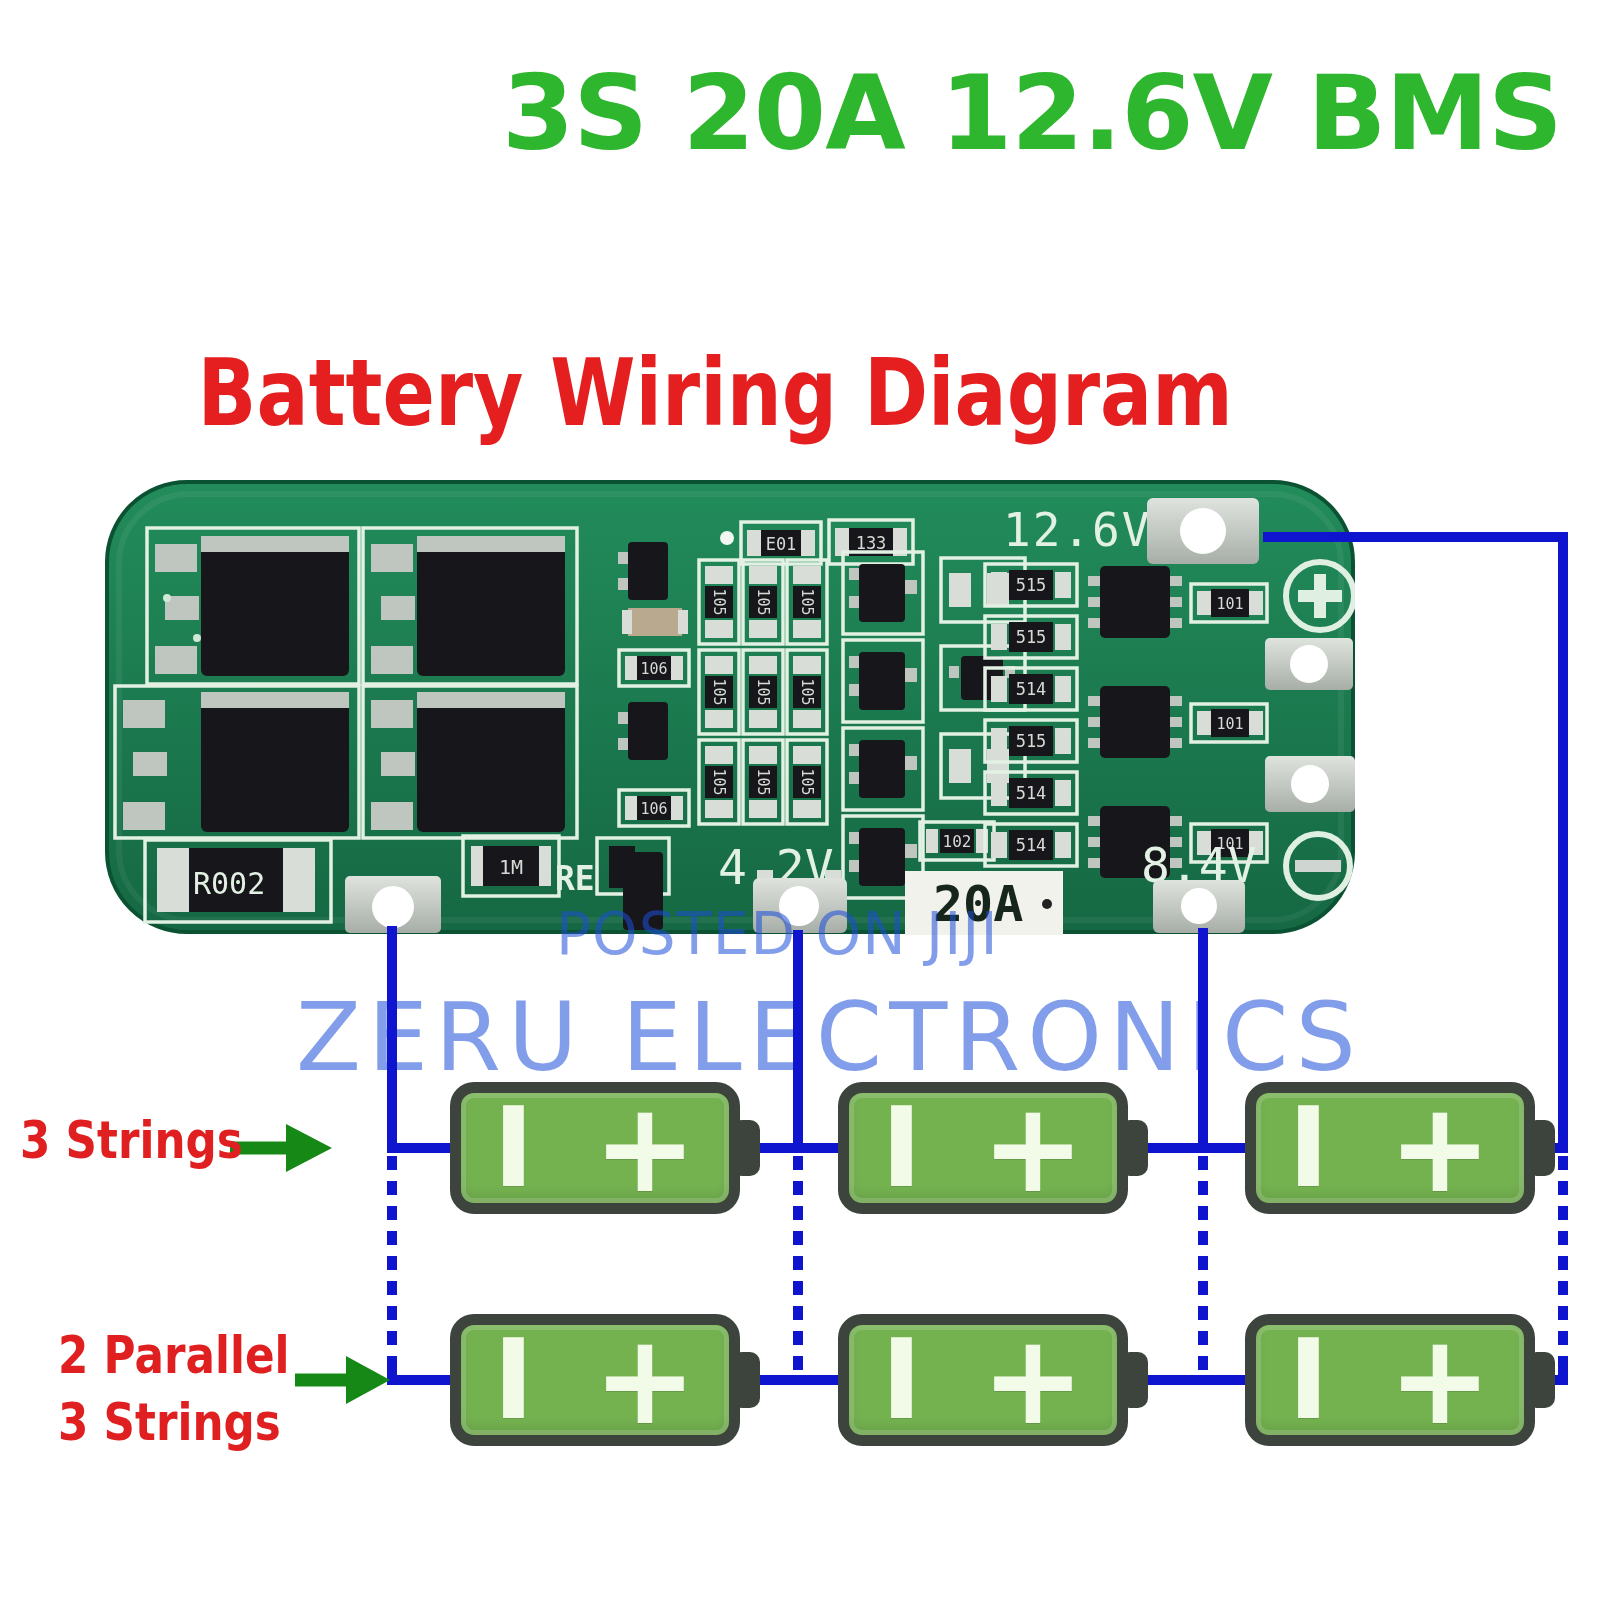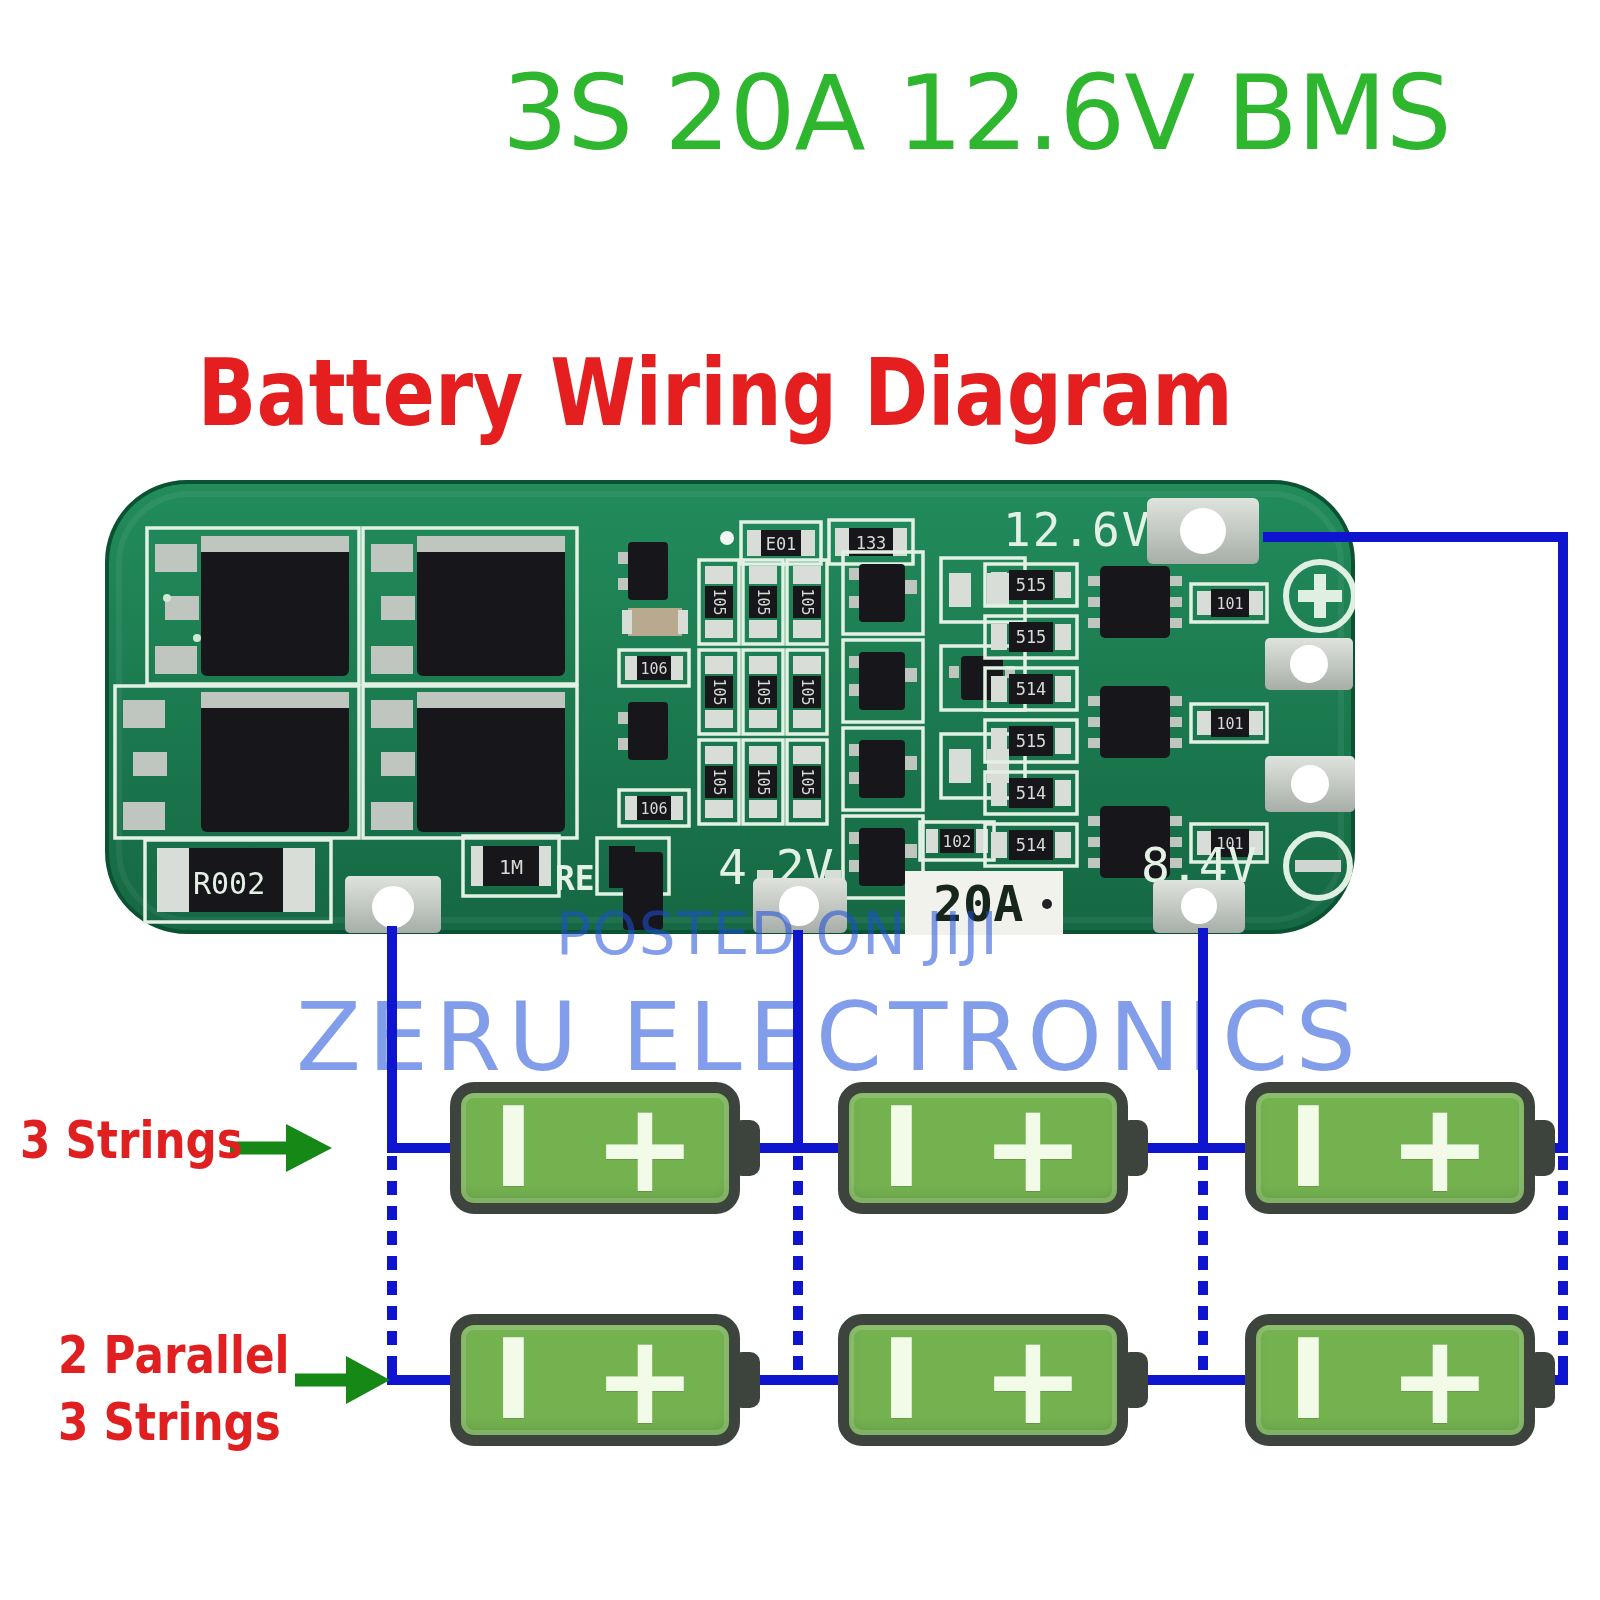--- a/index.html
+++ b/index.html
@@ -1,20 +1,20 @@
 <!DOCTYPE html>
 <html><head>
 <meta charset="utf-8">
 <style>
   html,body{margin:0;padding:0;background:#ffffff;}
   .canvas{position:relative;width:1600px;height:1600px;background:#ffffff;overflow:hidden;
           font-family:"DejaVu Sans",sans-serif;}
 
   
-  .title{position:absolute;left:502px;top:52px;font-size:104px;font-weight:normal;
+  .title{position:absolute;left:502px;top:52px;font-size:104px;font-weight:bold;
          color:#2eb62e;letter-spacing:-1px;white-space:nowrap;}
   .subtitle-wrap{position:absolute;left:0;top:340px;width:1431px;text-align:center;}
   .subtitle{display:inline-block;font-size:92px;font-weight:bold;color:#e51f1f;
             transform:scaleX(.84);transform-origin:center;white-space:nowrap;}
 
   
   .wm{position:absolute;color:#1d4ed8;opacity:.55;white-space:nowrap;z-index:30;}
   .wm-top{left:556px;top:900px;font-size:58px;letter-spacing:1px;}
   .wm-main{left:296px;top:982px;font-size:95px;letter-spacing:7px;}
 

